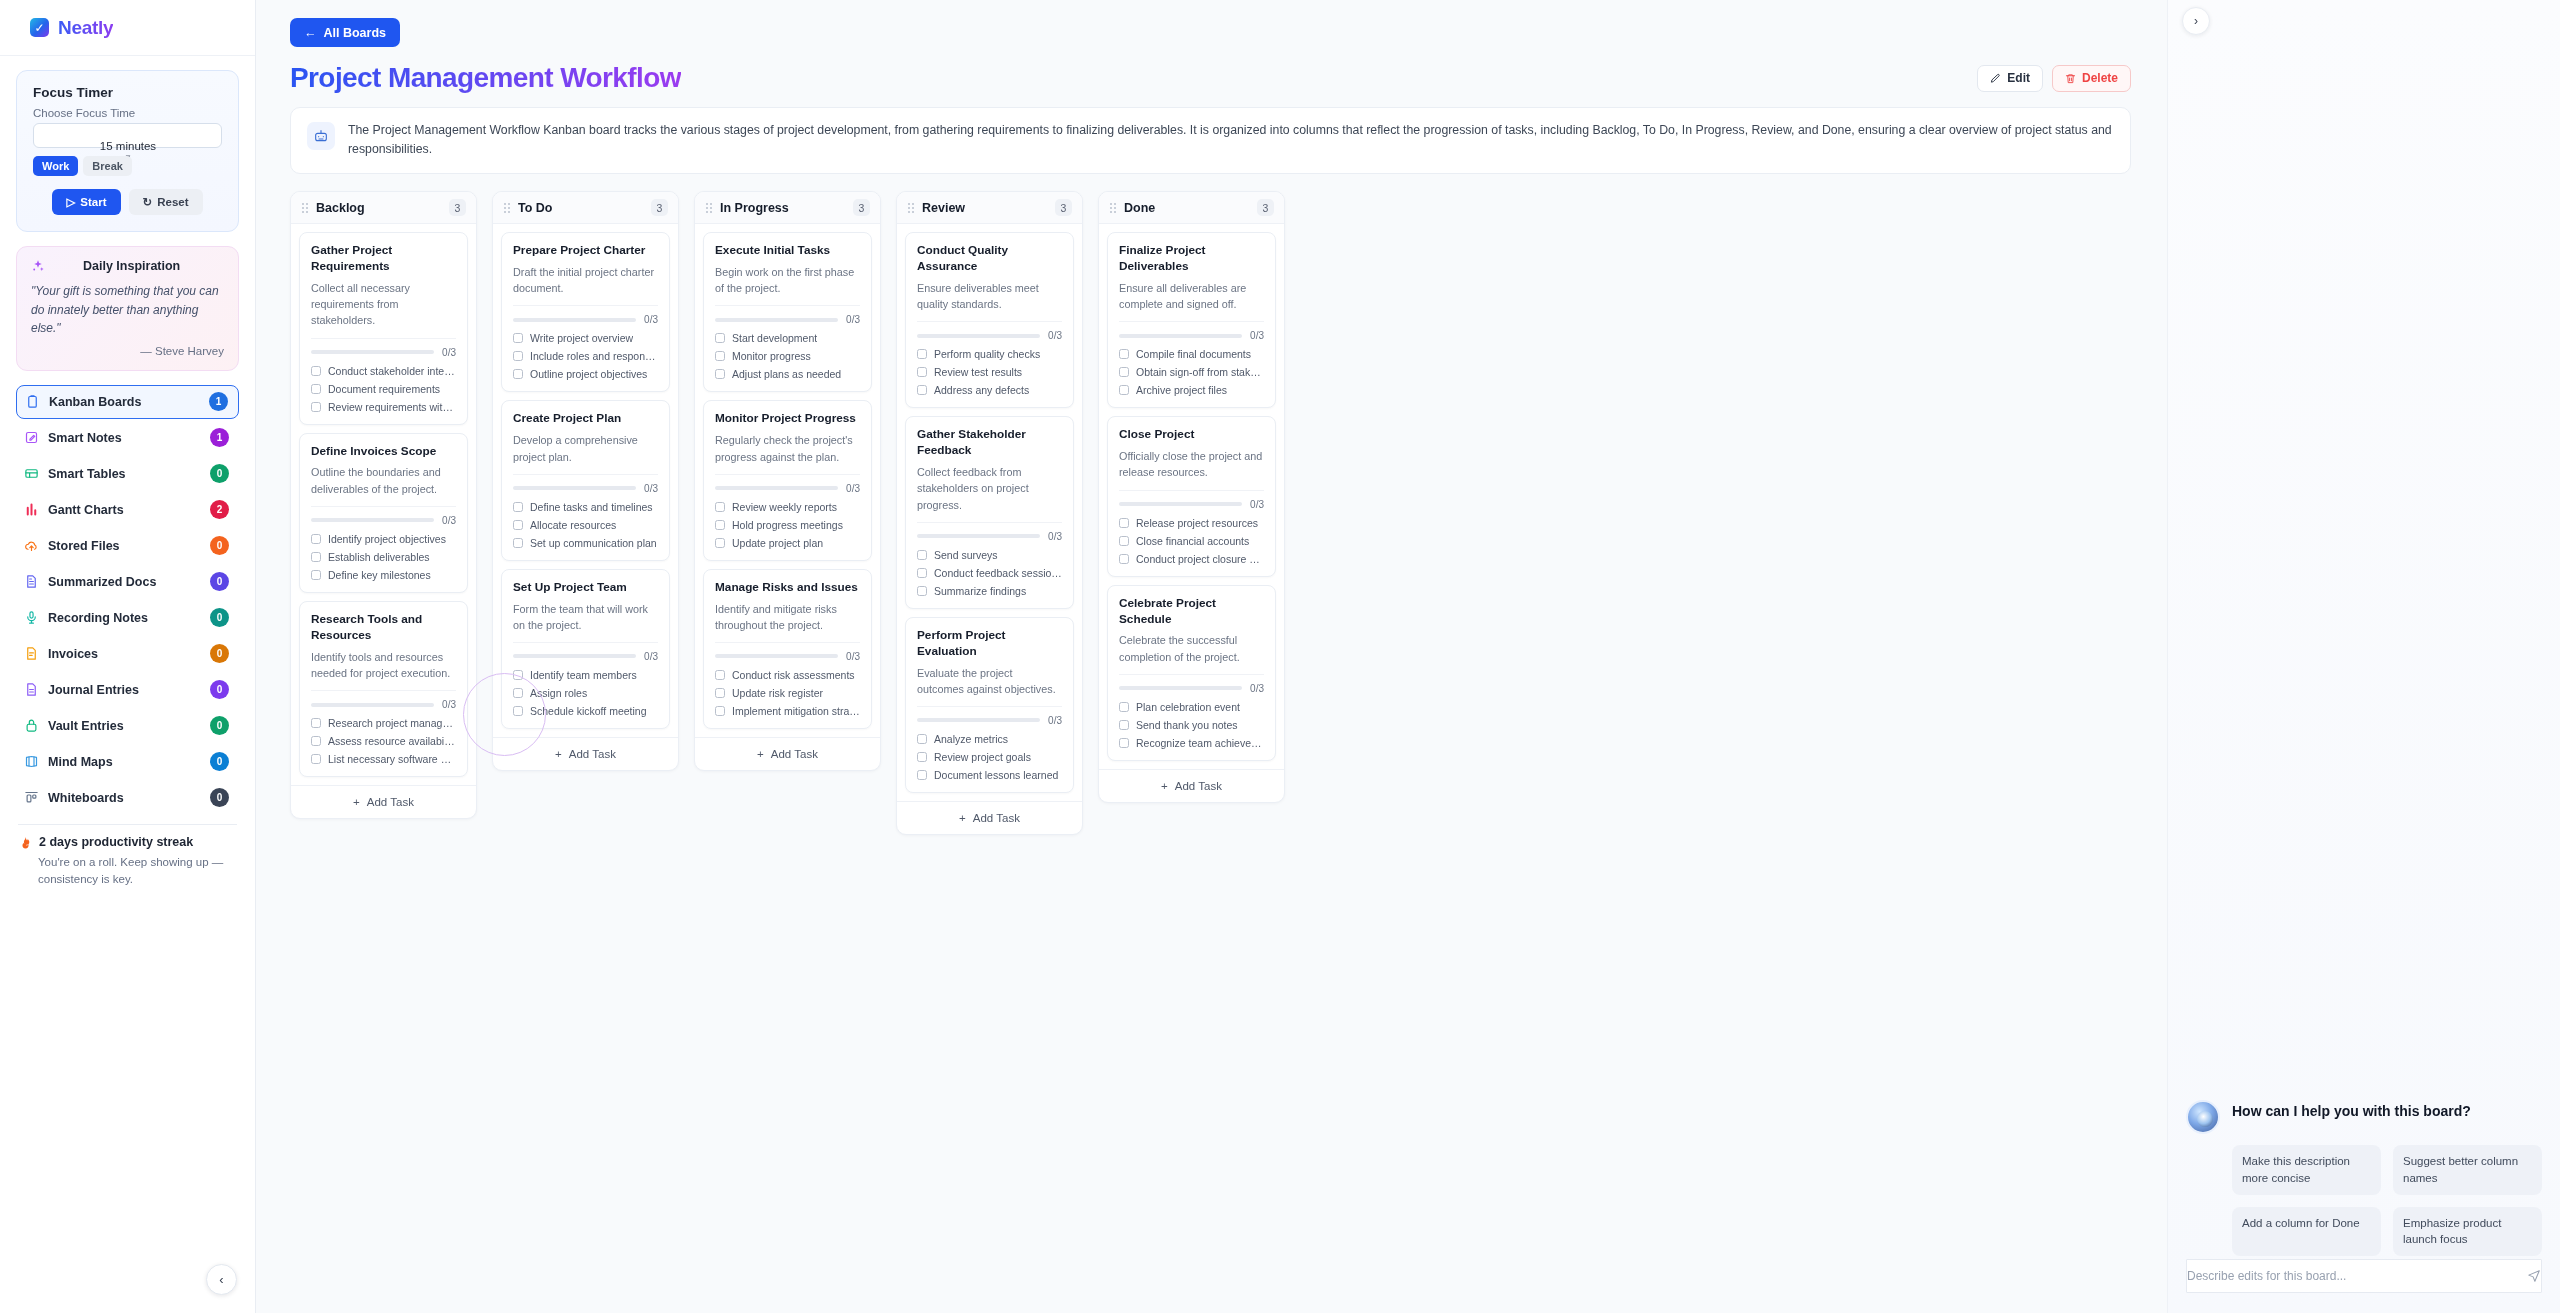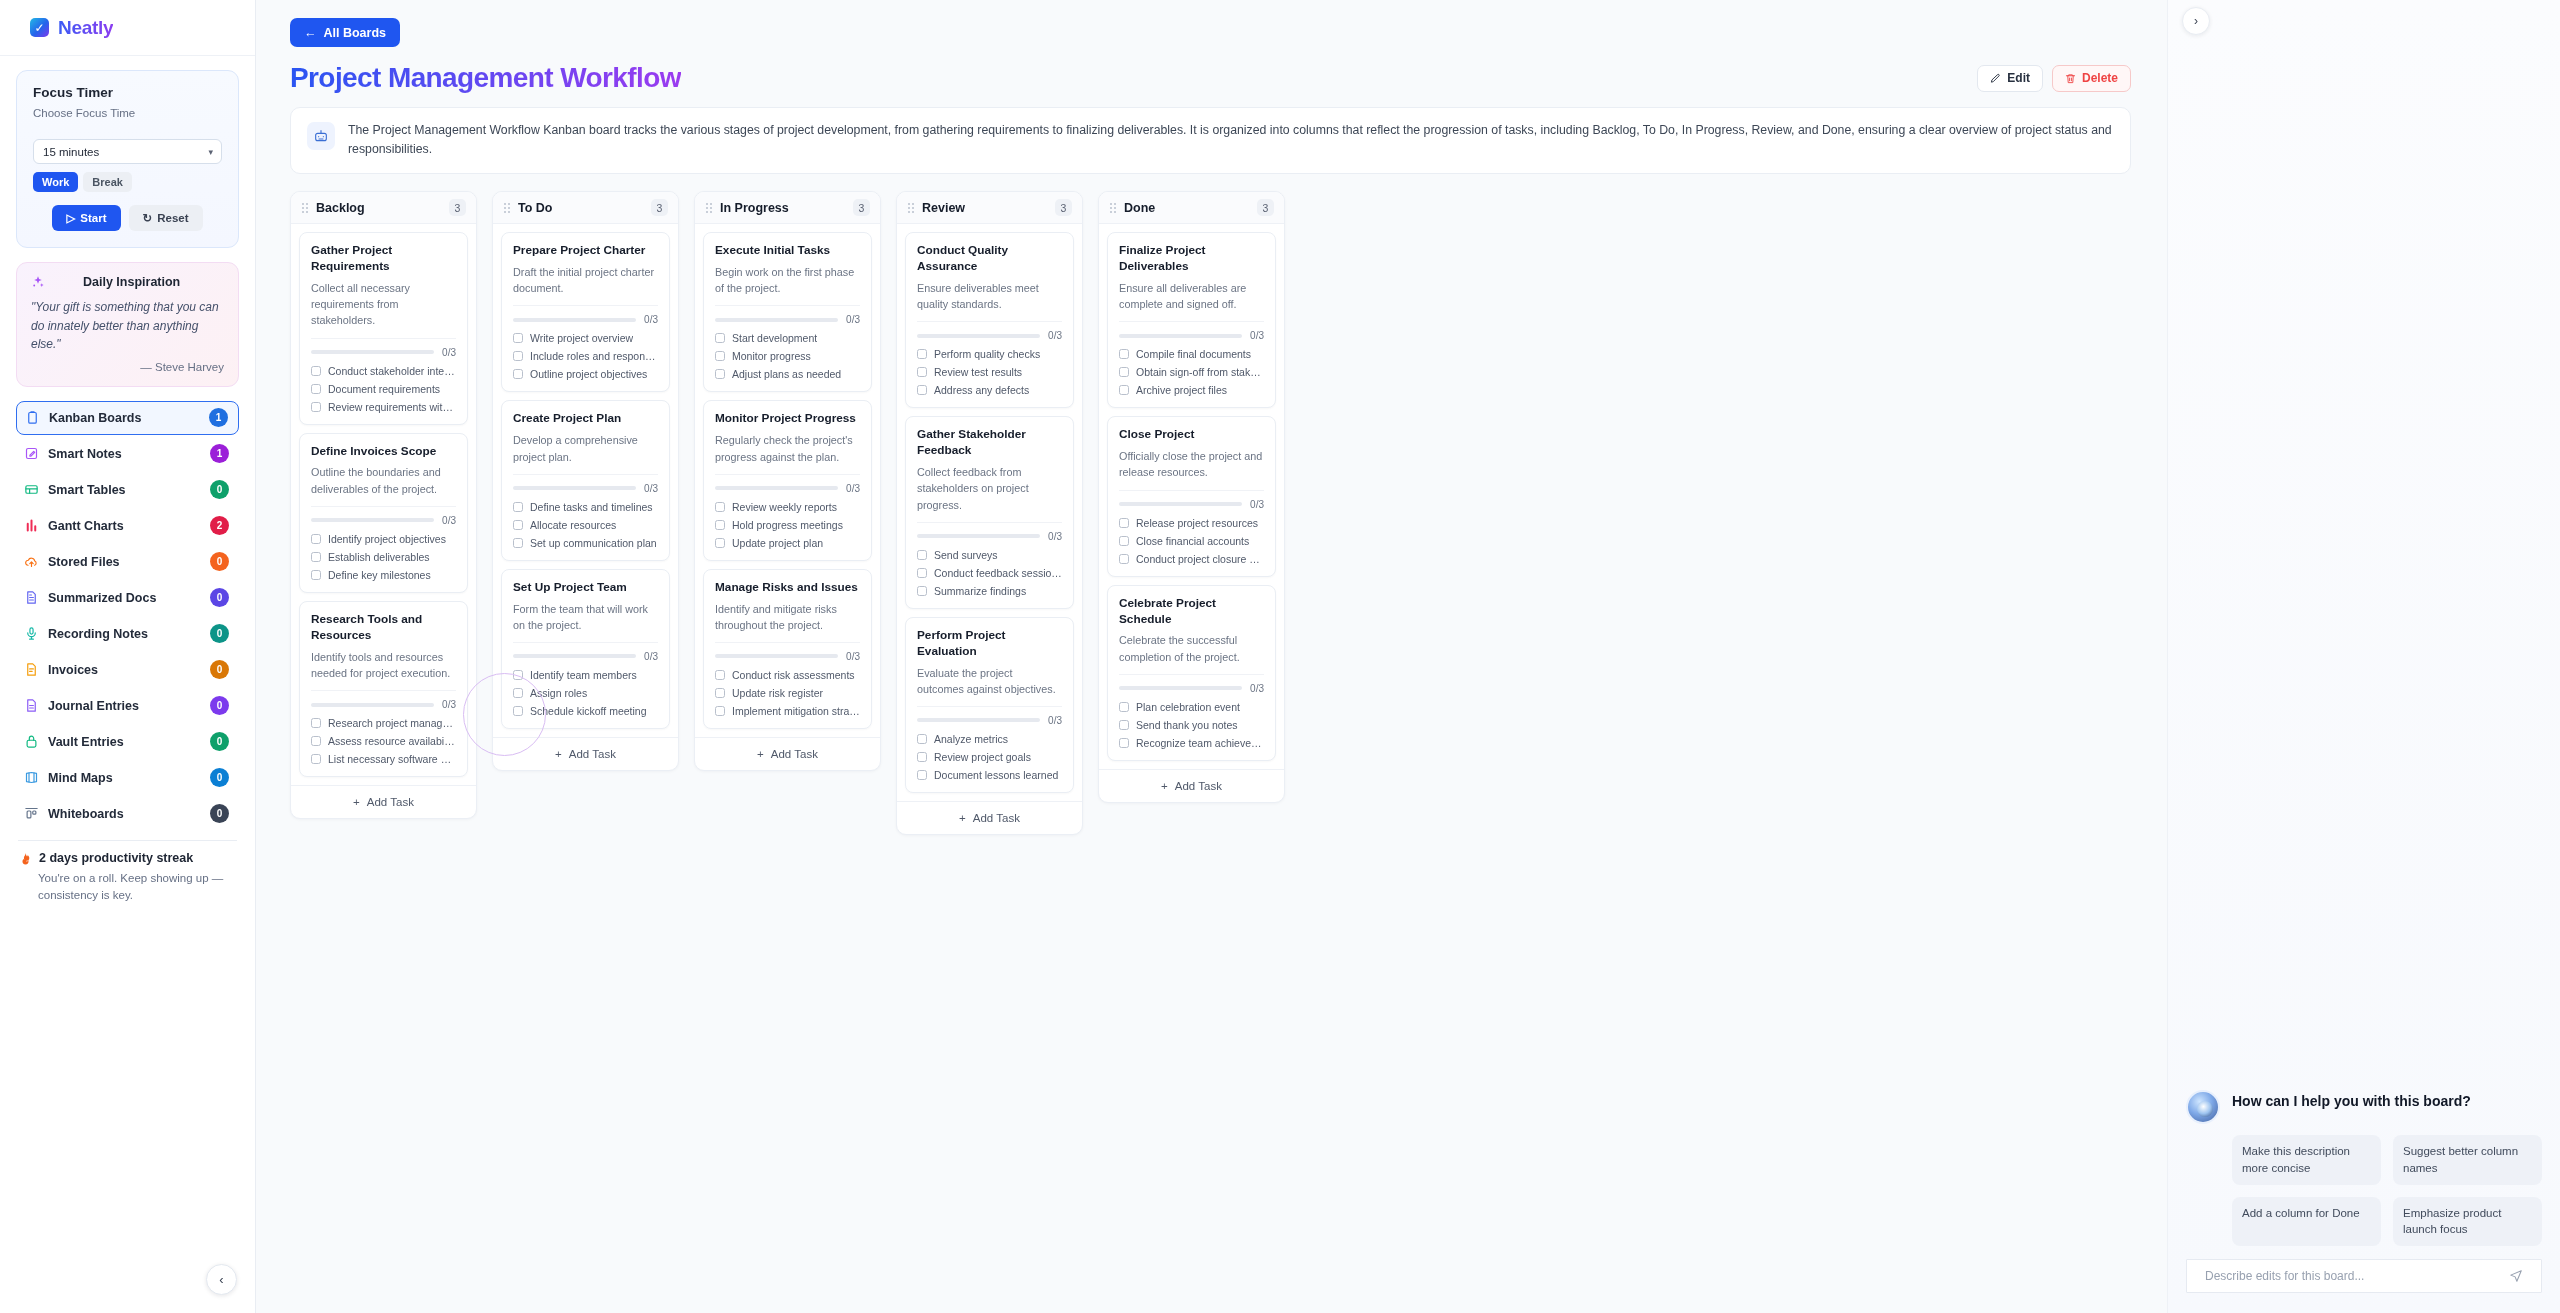--- a/index.html
+++ b/index.html
@@ -35,24 +35,24 @@
   .side-scroll { padding: 14px 16px 0 16px; flex: 1; overflow: hidden; }
 
   .timer-card {
     border: 1px solid #dbe7fb; border-radius: 11px;
     background: linear-gradient(180deg,#f7faff 0%,#f4f7ff 100%);
     padding: 14px 16px 16px 16px;
   }
   .timer-title { font-size: 13.5px; font-weight: 700; color: #1e2533; }
   .timer-sub { font-size: 11.5px; color: #667085; margin-top: 7px; }
   .timer-select {
-    margin-top: 20px; height: 25px; width: 100%;
+    margin-top: 4px; height: 25px; width: 100%;
     border: 1px solid #d6dfeb; border-radius: 6px; background: #fff;
     display: flex; align-items: center; justify-content: space-between;
-    padding: 0 8px 0 9px; font-size: 11.5px; color: #1e2533;
+    padding: 16px 8px 0 9px; font-size: 11.5px; color: #1e2533; flex-direction: column;
   }
   .chev { font-size: 9px; color: #5b6273; }
   .seg-row { display: flex; gap: 5px; margin-top: 8px; }
   .seg {
     font-size: 11px; font-weight: 700; padding: 4px 9px; border-radius: 5px;
     color: #4b5563; background: #eceff4;
   }
   .seg.active { background: #1f56f0; color: #fff; }
   .dial-wrap { display: flex; justify-content: center; margin-top: 12px; }
   .dial {
@@ -210,22 +210,22 @@
     content: ""; position: absolute; left: 9px; top: 9px; width: 16px; height: 16px;
     border-radius: 50%; background: radial-gradient(circle at 40% 35%, #ffffff 0%, #9ec4f0 50%, #2a4a84 100%);
   }
   .as-q { font-size: 14px; font-weight: 700; color: #111827; line-height: 1.35; padding-top: 2px; }
   .chips { margin-top: 11px; margin-left: 46px; display: grid; grid-template-columns: 1fr 1fr; gap: 12px; }
   .chip {
     background: #eef1f7; border-radius: 8px; padding: 8px 10px;
     font-size: 11.5px; color: #414b5c; line-height: 1.45;
   }
   .as-input {
-    margin-top: 13px; height: 34px; background: #fff; border: 1px solid #e6eaf1; border-radius: 1px;
-    display: flex; align-items: center; justify-content: space-between; padding: 0 18px;
+    margin-top: 3px; height: 34px; background: #fff; border: 1px solid #e6eaf1; border-radius: 1px;
+    display: flex; align-items: center; justify-content: space-between; padding: 0 0;
   }
   .as-ph { font-size: 12px; color: #98a1b0; }
   svg { display: block; }
 </style>
 </head>
 <body>
 
 <div class="app">
 
   <aside class="sidebar">

